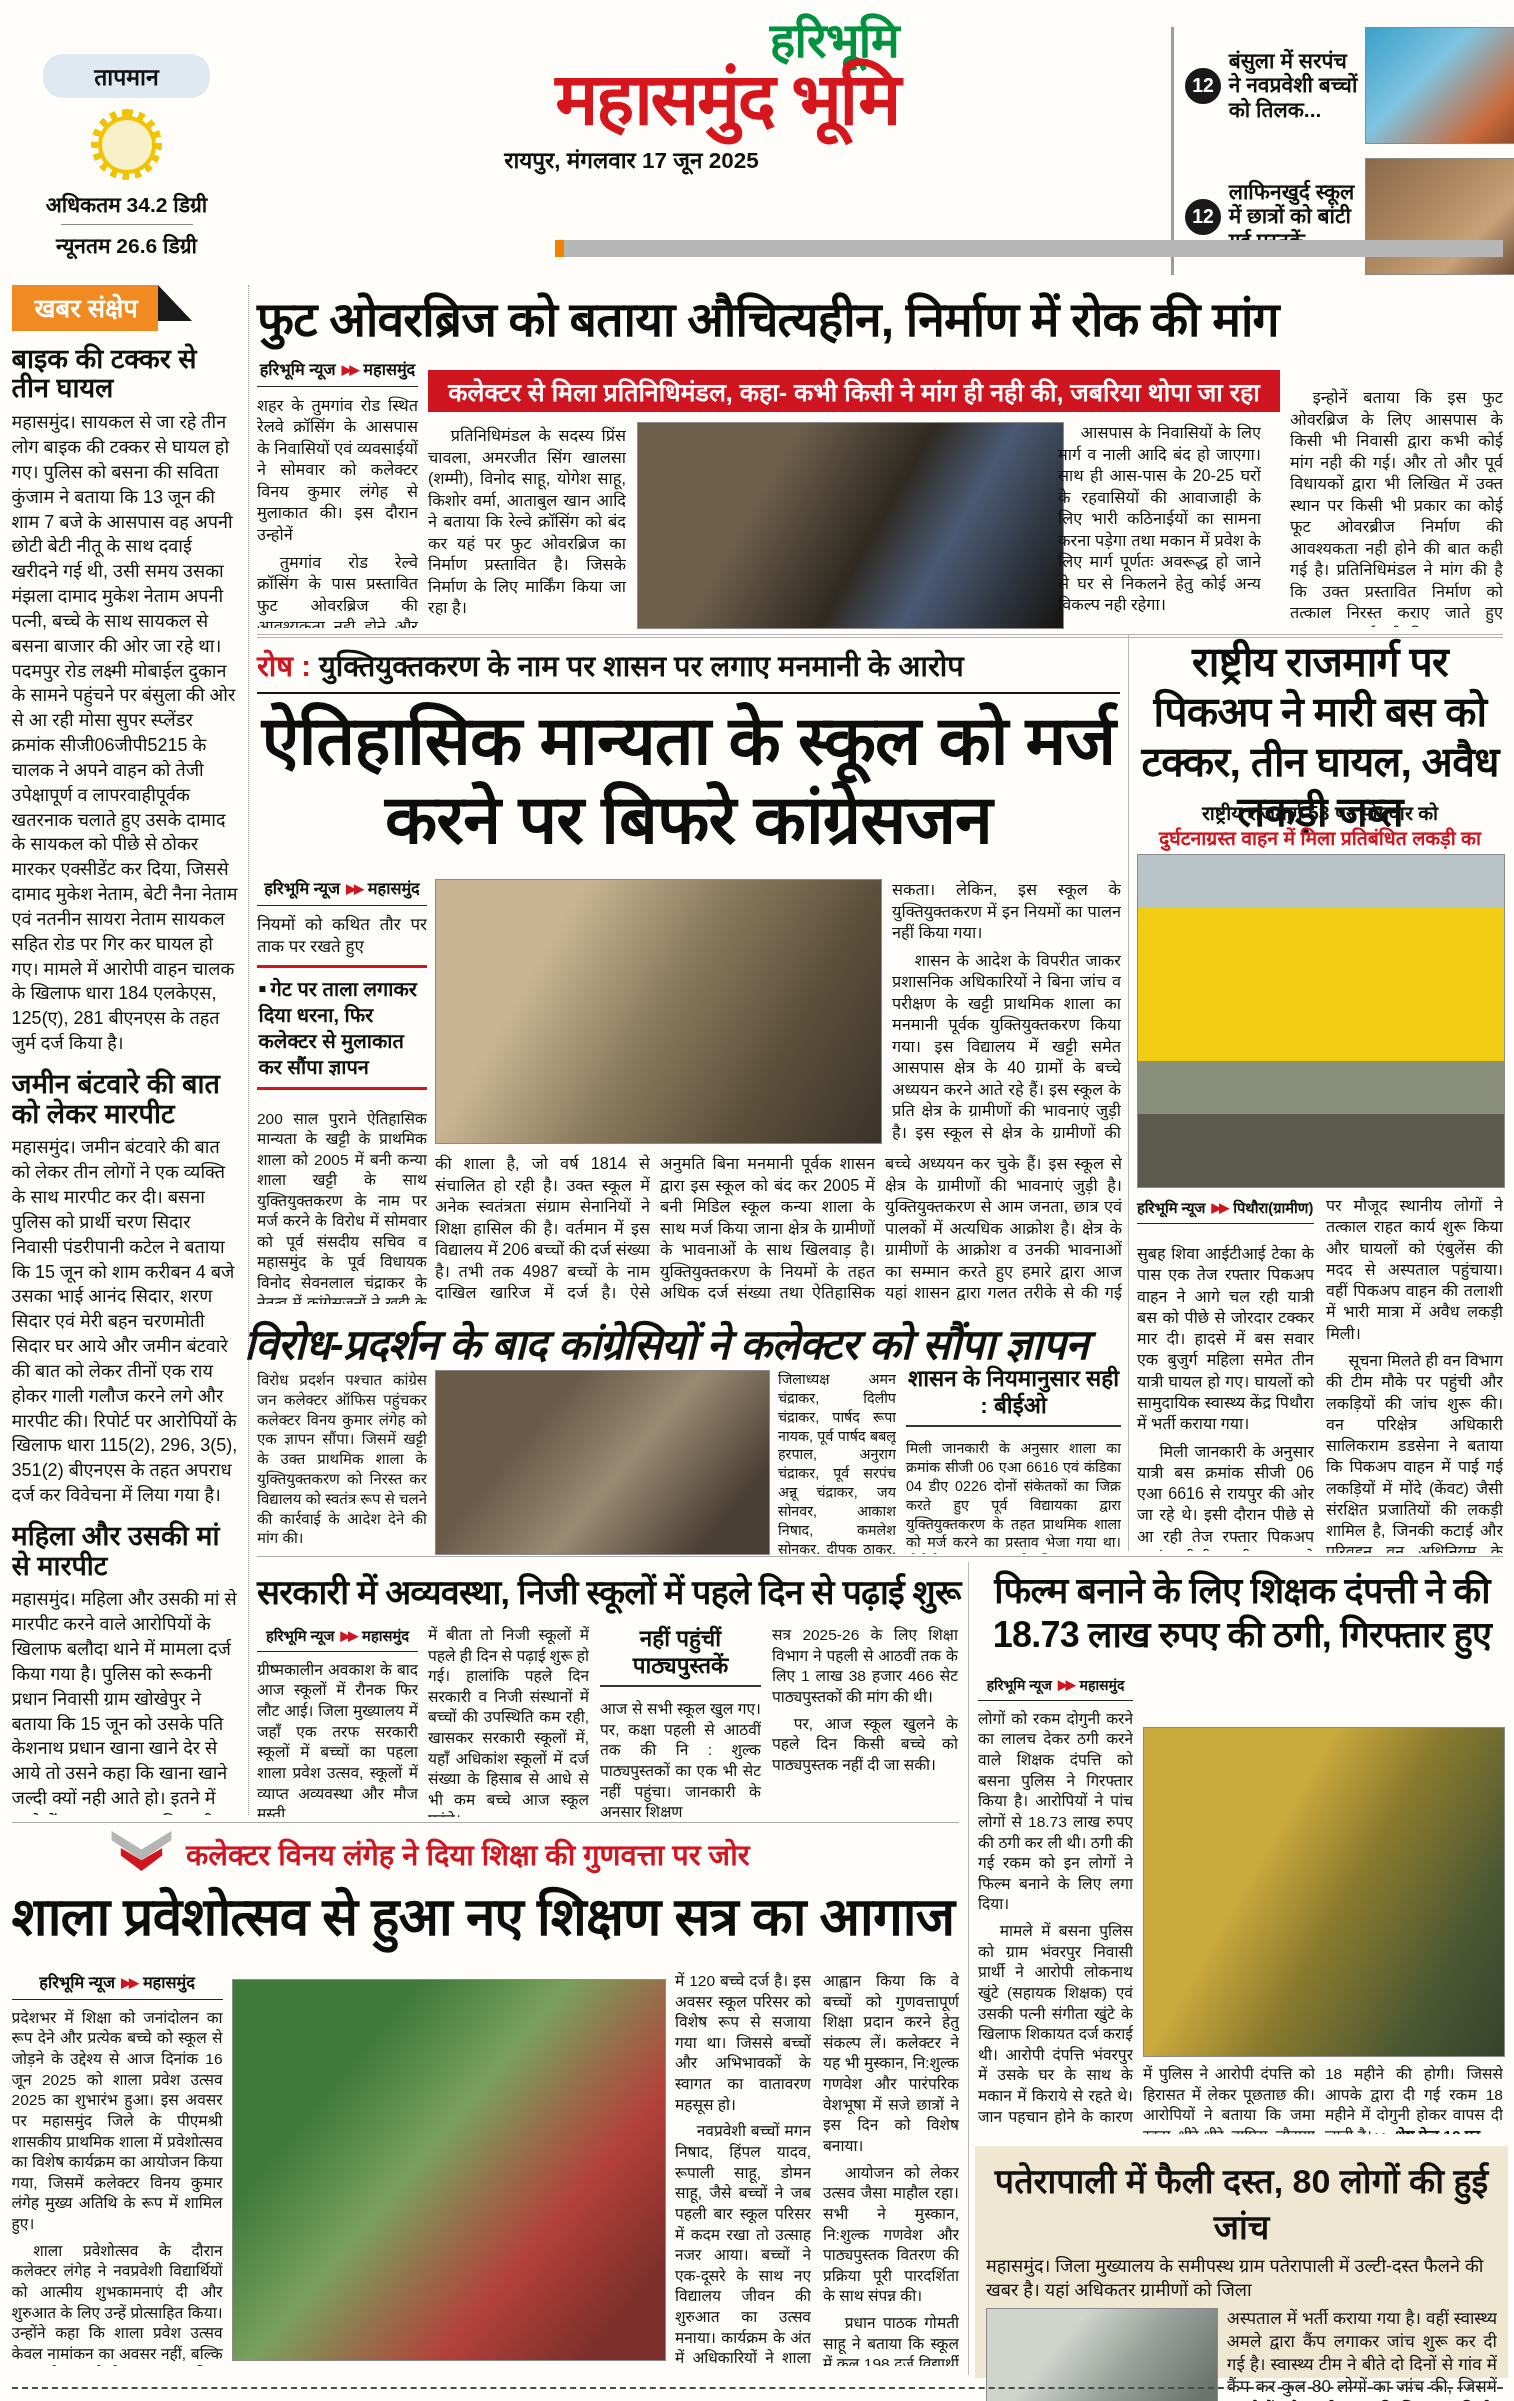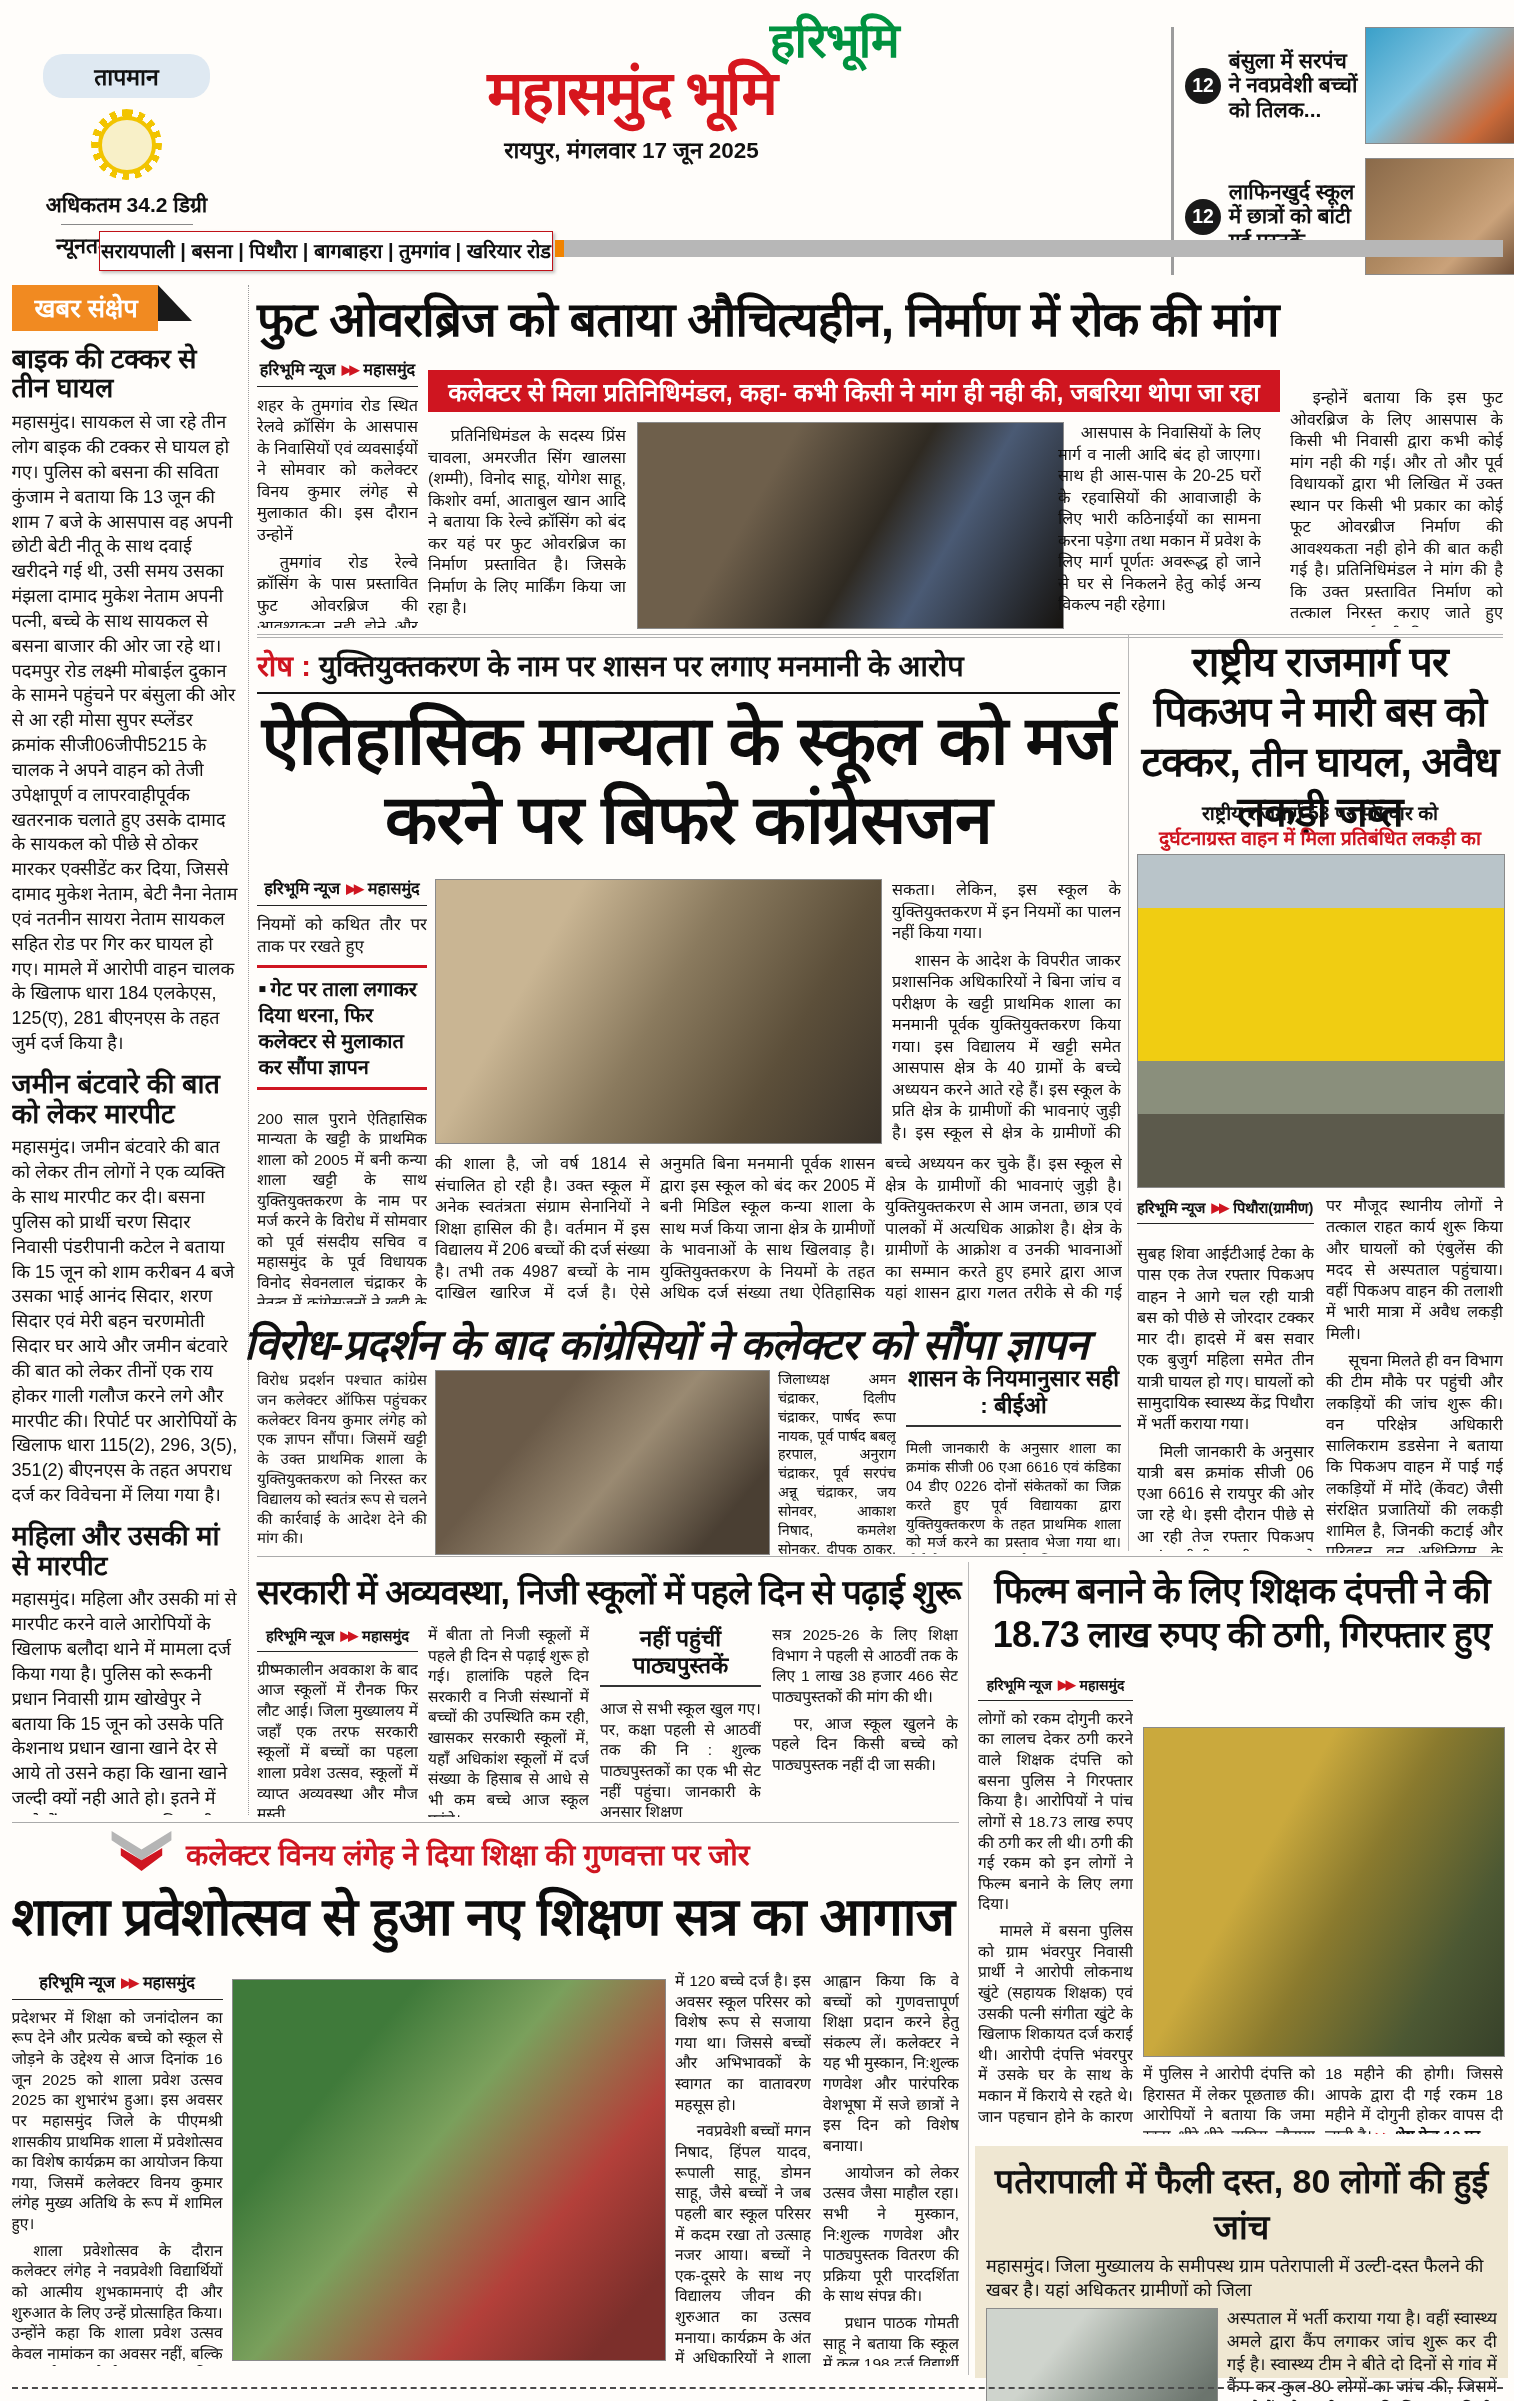--- a/index.html
+++ b/index.html
@@ -15,21 +15,21 @@
   .hl{font-weight:bold;color:#0d0d0d;letter-spacing:-0.8px;}
   .vline{border-left:0.8px solid #b9b9b9;}
   .dotline{border-left:1.5px dotted #9a9a9a;}
   .hsep{border-top:0.8px solid #b0b0b0;border-bottom:0.8px solid #b0b0b0;height:2.3px;}
   .pill{background:#dfe9f2;border-radius:20px;text-align:center;font-weight:bold;font-size:23px;padding:6.2px 0;color:#111;}
   .sun-outer{width:71px;height:71px;border-radius:50%;margin:11px auto 4.6px auto;background:repeating-conic-gradient(#f2c400 0deg 11deg,#fffdfa 11deg 22deg);display:flex;align-items:center;justify-content:center;}
   .sun-inner{width:50px;height:50px;border-radius:50%;background:#f8f0c8;border:4.6px solid #f2c400;}
   .wline{font-size:21px;font-weight:bold;text-align:center;padding:4.6px 0;}
   .wdiv{border-top:1.5px solid #888;width:132px;margin:1.5px auto;}
   .brand{color:#00923f;font-size:48px;font-weight:bold;line-height:1;letter-spacing:-0.8px;}
-  .mast-title{color:#d6161d;font-size:61px;font-weight:bold;line-height:0.95;letter-spacing:-2.3px;white-space:nowrap;}
+  .mast-title{color:#d6161d;font-size:72px;font-weight:bold;line-height:0.95;letter-spacing:-2.3px;white-space:nowrap;text-align:right;}
   .dateline{font-size:22.5px;font-weight:bold;margin-top:11px;}
   .teaser{display:flex;align-items:center;gap:7.7px;}
   .pgbadge{width:36px;height:36px;min-width:36px;border-radius:50%;background:#191919;color:#fff;font-weight:bold;font-size:19.4px;display:flex;align-items:center;justify-content:center;}
   .teaser-txt{font-size:21px;font-weight:bold;line-height:1.15;width:138px;}
   .tphoto{width:164px;height:115px;}
   .locbox{border:1.5px solid #c01118;box-shadow:1.5px 2.3px 3.1px rgba(0,0,0,.25);font-weight:bold;font-size:20px;text-align:center;padding:5.4px 0;background:#fff;}
   .graybar{background:#b7b7b7;height:17px;}
   .orangetick{background:#f08300;width:9.3px;height:17px;}
   .badge{background:#f18a21;color:#fff;font-weight:bold;font-size:25.6px;padding:4.6px 20px 6.2px 23px;display:inline-block;position:relative;}
   .badge:after{content:"";position:absolute;right:-34px;top:0;border-left:34px solid #1a1a1a;border-top:36px solid transparent;}
@@ -82,21 +82,20 @@
       <div class="teaser-txt">बंसुला में सरपंच ने नवप्रवेशी बच्चों को तिलक...</div>
       <div class="tphoto photo" style="background:linear-gradient(135deg,#3aa0c9,#7fc3e0 40%,#c96a3a 80%,#8a4a2a);"></div>
     </div>
     <div class="teaser">
       <div class="pgbadge">12</div>
       <div class="teaser-txt">लाफिनखुर्द स्कूल में छात्रों को बांटी गई पुस्तकें</div>
       <div class="tphoto photo" style="background:linear-gradient(135deg,#8a6a4a,#b08a62 45%,#caa27a 70%,#6a4a33);"></div>
     </div>
   </div>
 
-  <div class="abs locbox" style="left:99px;top:231px;width:452px;">सरायपाली | बसना | पिथौरा | बागबाहरा | तुमगांव | खरियार रोड</div>
   <div class="abs orangetick" style="left:555px;top:240px;"></div>
   <div class="abs graybar" style="left:564px;top:240px;width:939px;"></div>
 
   <div class="abs col" style="left:11.6px;top:285px;width:229px;height:1530px;">
     <div class="badge">खबर संक्षेप</div>
     <div class="brief-t">बाइक की टक्कर से तीन घायल</div>
     <div class="brief-b">महासमुंद। सायकल से जा रहे तीन लोग बाइक की टक्कर से घायल हो गए। पुलिस को बसना की सविता कुंजाम ने बताया कि 13 जून की शाम 7 बजे के आसपास वह अपनी छोटी बेटी नीतू के साथ दवाई खरीदने गई थी, उसी समय उसका मंझला दामाद मुकेश नेताम अपनी पत्नी, बच्चे के साथ सायकल से बसना बाजार की ओर जा रहे था। पदमपुर रोड लक्ष्मी मोबाईल दुकान के सामने पहुंचने पर बंसुला की ओर से आ रही मोसा सुपर स्प्लेंडर क्रमांक सीजी06जीपी5215 के चालक ने अपने वाहन को तेजी उपेक्षापूर्ण व लापरवाहीपूर्वक खतरनाक चलाते हुए उसके दामाद के सायकल को पीछे से ठोकर मारकर एक्सीडेंट कर दिया, जिससे दामाद मुकेश नेताम, बेटी नैना नेताम एवं नतनीन सायरा नेताम सायकल सहित रोड पर गिर कर घायल हो गए। मामले में आरोपी वाहन चालक के खिलाफ धारा 184 एलकेएस, 125(ए), 281 बीएनएस के तहत जुर्म दर्ज किया है।</div>
     <div class="brief-t">जमीन बंटवारे की बात को लेकर मारपीट</div>
     <div class="brief-b">महासमुंद। जमीन बंटवारे की बात को लेकर तीन लोगों ने एक व्यक्ति के साथ मारपीट कर दी। बसना पुलिस को प्रार्थी चरण सिदार निवासी पंडरीपानी कटेल ने बताया कि 15 जून को शाम करीबन 4 बजे उसका भाई आनंद सिदार, शरण सिदार एवं मेरी बहन चरणमोती सिदार घर आये और जमीन बंटवारे की बात को लेकर तीनों एक राय होकर गाली गलौज करने लगे और मारपीट की। रिपोर्ट पर आरोपियों के खिलाफ धारा 115(2), 296, 3(5), 351(2) बीएनएस के तहत अपराध दर्ज कर विवेचना में लिया गया है।</div>
     <div class="brief-t">महिला और उसकी मां से मारपीट</div>

